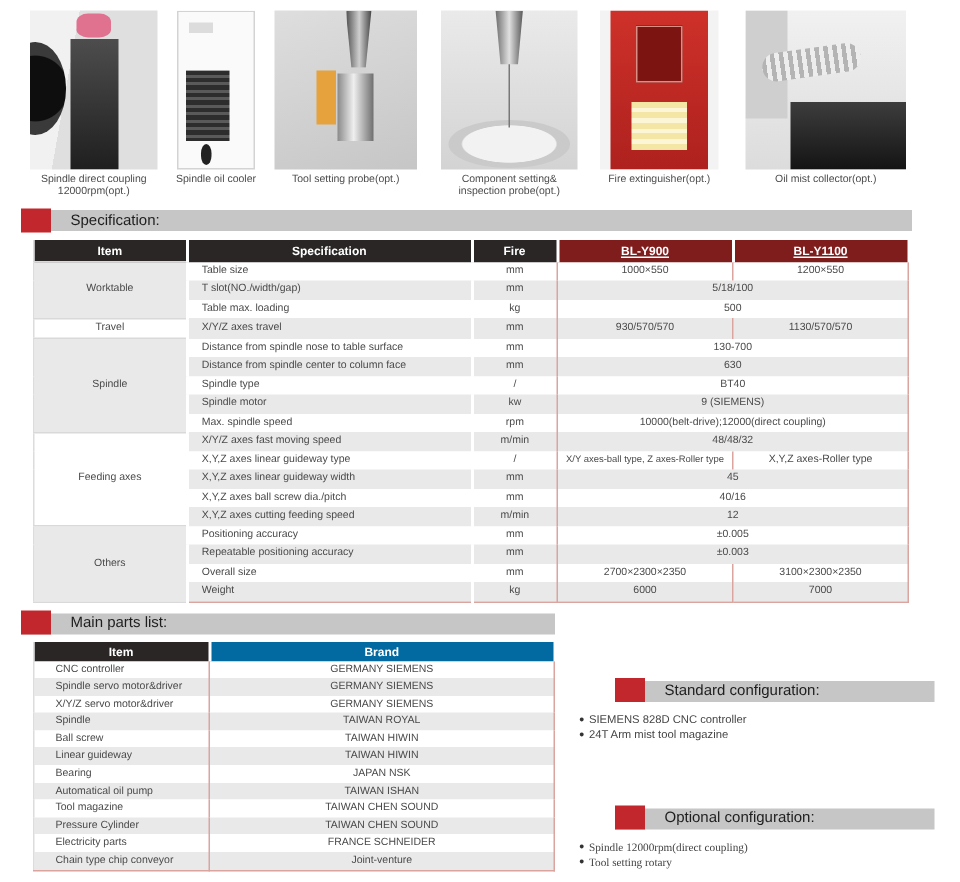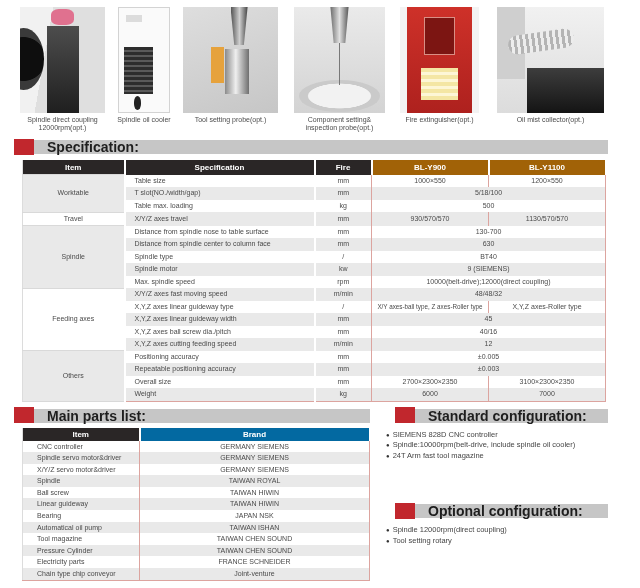--- a/index.html
+++ b/index.html
@@ -42,58 +42,58 @@
   .p6::before{left:10%;top:24%;width:62%;height:18%;background:repeating-linear-gradient(90deg,#b4b4b4 0 3px,#ededed 3px 6px);border-radius:10px;transform:rotate(-8deg);z-index:2;}
   .p6::after{left:28%;bottom:0;width:72%;height:42%;background:linear-gradient(180deg,#3d3d3d,#141414);}
   .p6 .d{left:0;top:0;width:26%;height:68%;background:#cfcfcf;}
   figcaption.caption{margin-top:3px;width:100%;}
   .cl{display:block;text-align:center;white-space:nowrap;font-size:7px;line-height:8px;color:#4c4c4c;margin:0 -30px;}
 
   
   .bar{height:14px;background:#c6c6c6;display:flex;align-items:center;}
   .bar-spec{width:594px;margin:8px 0 0 14px;}
   .rsq{flex:none;width:20px;height:16px;margin-top:-1px;background:#c1272d;}
-  .bar-t{margin-left:13px;font-size:14px;font-weight:bold;color:#1e1e1e;white-space:nowrap;}
+  .bar-t{margin-left:13px;font-size:10px;font-weight:normal;color:#1e1e1e;white-space:nowrap;}
 
   
   table{border-collapse:collapse;table-layout:fixed;}
   .spec-table{width:583px;margin:6px 0 0 22px;border-left:1px solid #dcdcdc;}
   .spec-table th{background:#2a2626;color:#fff;font-size:8px;font-weight:bold;height:14px;
                  padding:0;text-align:center;border-right:2px solid #fff;}
-  .spec-table th.red{background:#a16207;}
+  .spec-table th.red{background:#7f1d1d;text-decoration:underline;}
   .spec-table td{padding:0;font-size:7px;height:12.5px;line-height:12.5px;text-align:center;
                  white-space:nowrap;color:#4a4a4a;}
   .spec-table td.spec{text-align:left;padding-left:9px;border-right:2px solid #fff;}
   .spec-table td.group{border-right:2px solid #fff;border-top:1px solid #d9d9d9;border-bottom:1px solid #d9d9d9;}
   .spec-table td.unit{border-right:1px solid #dca49f;}
   .spec-table td.vmid{border-right:1px solid #dca49f;}
   .spec-table td.vlast{border-right:1px solid #dca49f;}
   .rg td.cell{background:#e9e9e9;}
   .rw td.cell{background:#fff;}
   td.gg{background:#e9e9e9;}
   td.gw{background:#fff;}
   .spec-table tr:last-child td{border-bottom:1px solid #dca49f;}
 
   
-  .bottom{display:flex;margin-top:7px;}
+  .bottom{display:flex;margin-top:7px;align-items:flex-end;}
   .left-col{width:356px;margin-left:14px;}
   .right-col{width:224px;margin-left:16px;}
   .bar-left{width:356px;}
-  .bar-right{width:213px;margin-left:9px;}
+  .bar-right{width:213px;margin-left:24px;}
   .parts-table{width:347px;margin:5px 0 0 8px;border-left:1px solid #dcdcdc;}
   .parts-table th{background:#2a2626;color:#fff;font-size:8px;font-weight:bold;height:13px;
                   padding:0;text-align:center;border-right:2px solid #fff;}
   .parts-table th.red{background:#0369a1;}
   .parts-table td{padding:0;font-size:7px;height:11.6px;line-height:11.6px;white-space:nowrap;color:#4a4a4a;}
   .parts-table td.p-item{text-align:left;padding-left:14px;border-right:1px solid #dca49f;}
   .parts-table td.p-brand{text-align:center;border-right:1px solid #dca49f;}
   .parts-table tr:last-child td{border-bottom:1px solid #dca49f;}
 
   ul.cfg{list-style:none;margin:7px 0 0 0;padding:0;}
-  ul.cfg.second{margin-top:7px;}
+  ul.cfg.second{margin-top:7px;font-family:Liberation Serif, serif;}
   .cfg-item{font-size:7.5px;line-height:10.5px;color:#454545;white-space:nowrap;display:flex;align-items:center;}
   .blt{font-size:6px;margin-right:3px;color:#333;}
   .bar-right.opt{margin-top:43px;}
 </style>
 </head>
 <body>
 
 <div class="page">
 
   <div class="gallery">
@@ -349,25 +349,21 @@
         <span class="rsq"></span>
         <span class="bar-t">Standard configuration:</span>
       </div>
       <ul class="cfg">
           <li class="cfg-item">
             <span class="blt">●</span>
             <span>SIEMENS 828D CNC controller</span>
           </li>
           <li class="cfg-item">
             <span class="blt">●</span>
-            <span>Spindle:10000rpm(belt-drive, include spindle oil cooler)</span>
-          </li>
-          <li class="cfg-item">
-            <span class="blt">●</span>
-            <span>24T Arm fast tool magazine</span>
+            <span>24T Arm mist tool magazine</span>
           </li>
         </ul>
       <div class="bar bar-right opt">
         <span class="rsq"></span>
         <span class="bar-t">Optional configuration:</span>
       </div>
       <ul class="cfg second">
           <li class="cfg-item">
             <span class="blt">●</span>
             <span>Spindle 12000rpm(direct coupling)</span>

